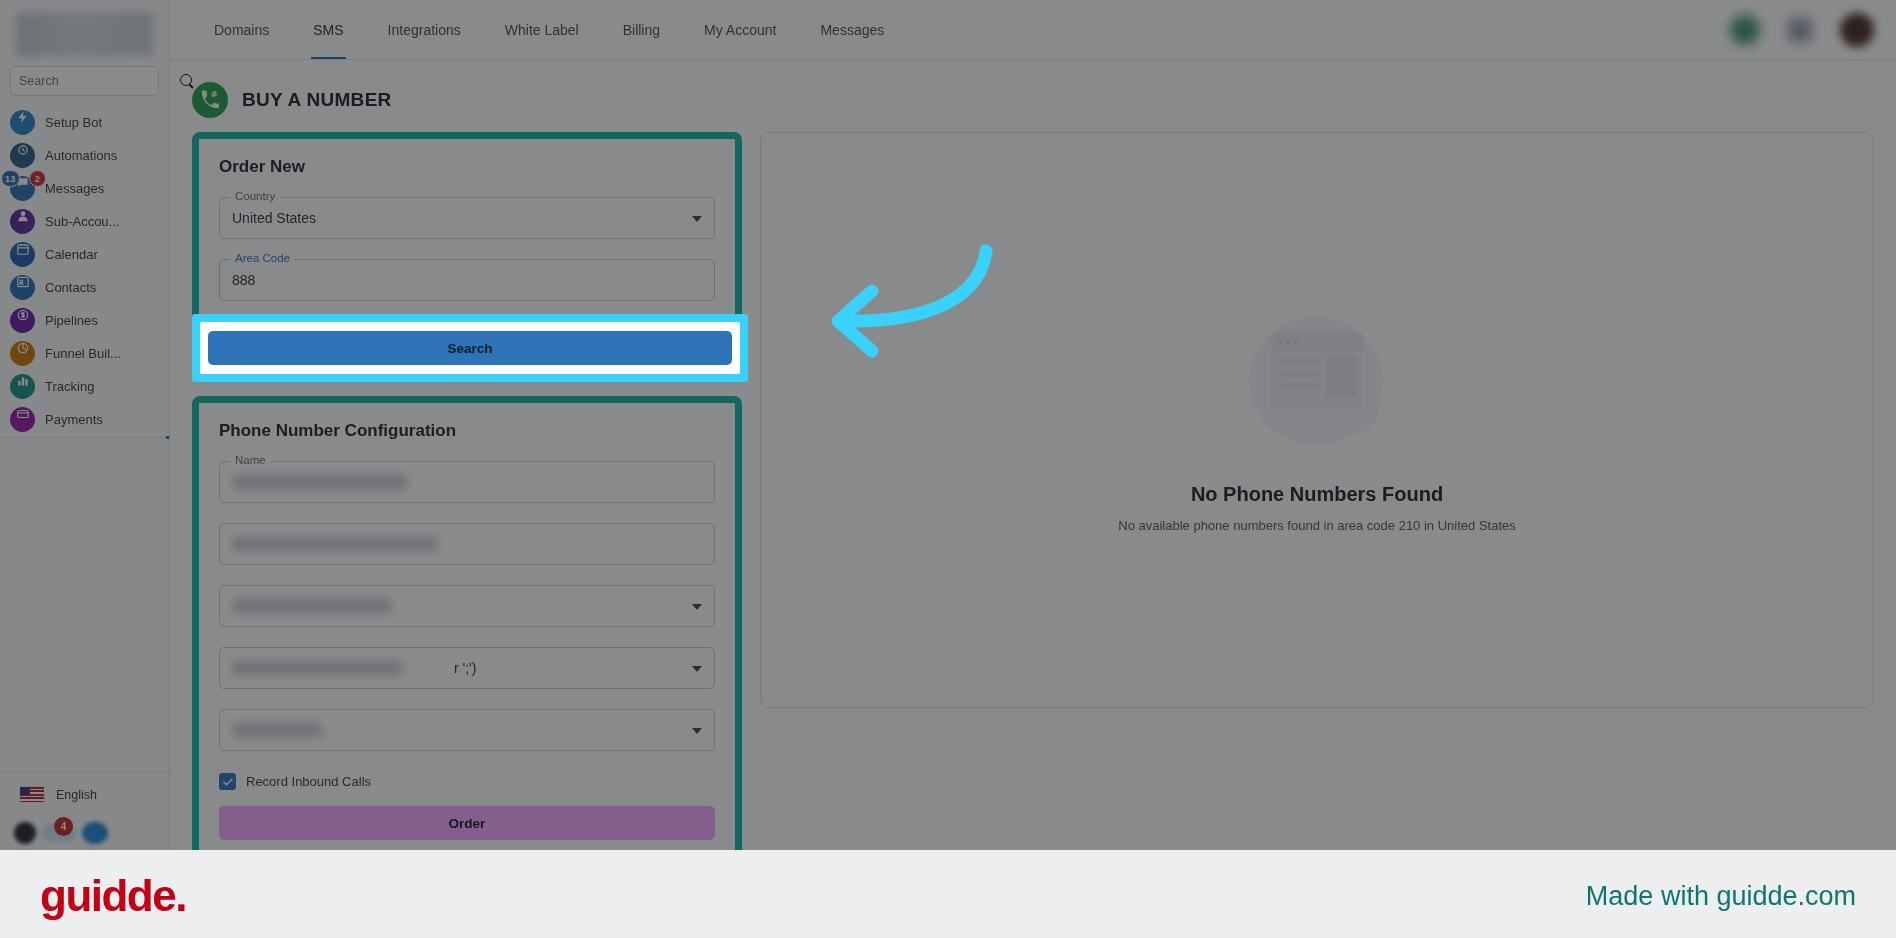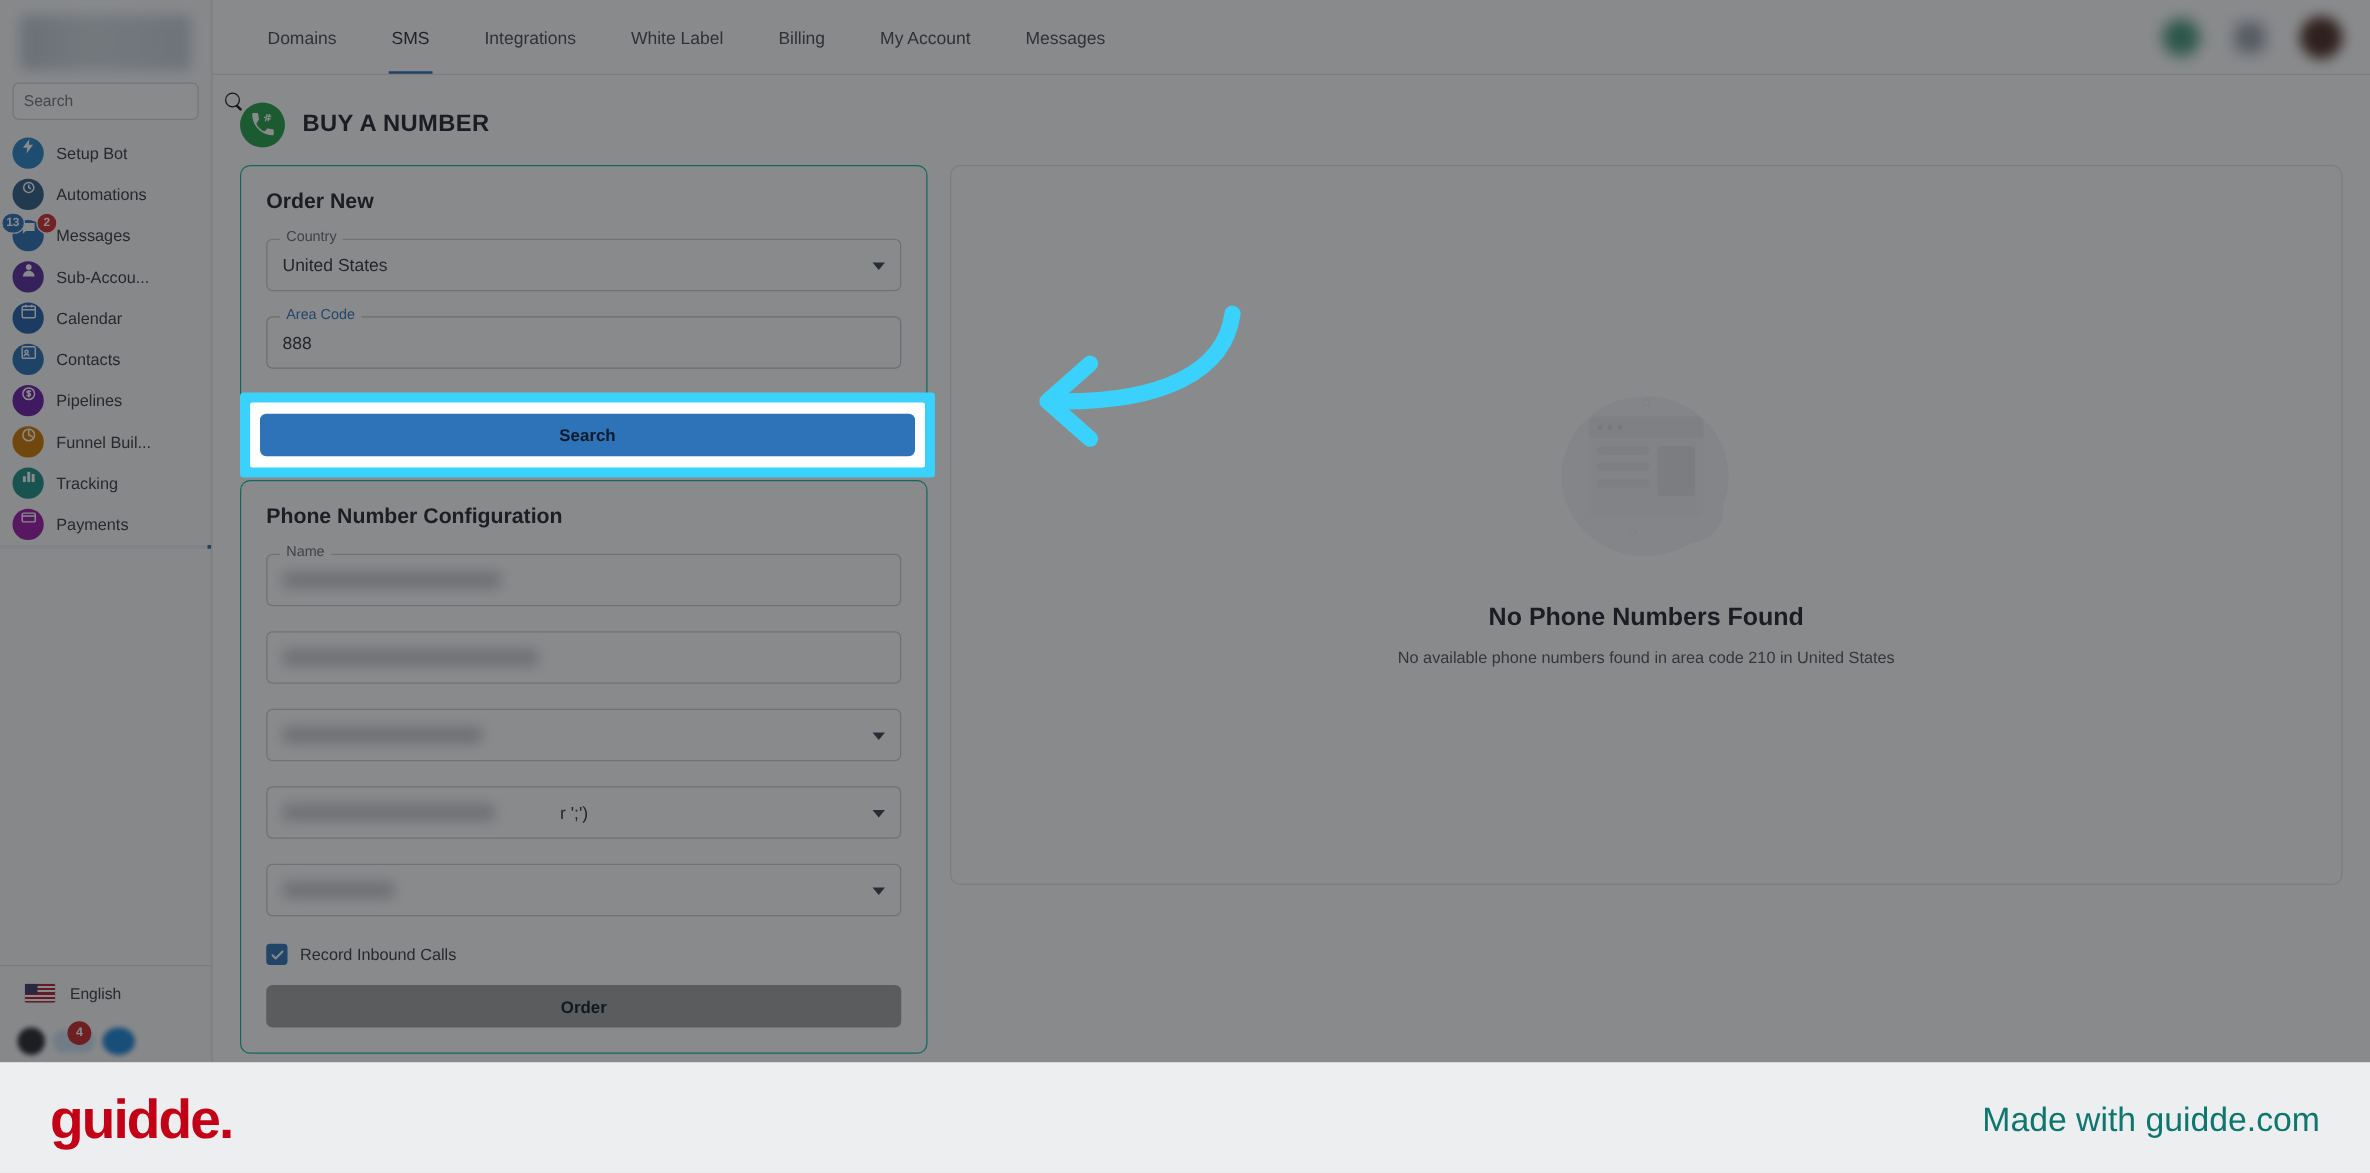--- a/index.html
+++ b/index.html
@@ -209,21 +209,21 @@
   .content {
     display: flex; gap: 18px;
     padding: 0 22px;
     align-items: flex-start;
   }
   .col-left { width: 550px; flex: 0 0 550px; }
   .col-right { flex: 1; }
 
   .card {
     background: #ffffff;
-    border: 1px solid #14b8a6;
+    border: 7px solid #14b8a6;
     border-radius: 8px;
     padding: 18px 20px 20px 20px;
   }
   .card + .card { margin-top: 14px; }
   .card-title {
     font-size: 17px; font-weight: 700; color: #24262c;
     margin-bottom: 16px;
   }
 
   
@@ -261,21 +261,21 @@
   .blurval {
     height: 14px; border-radius: 4px;
     background: #b9babe;
     filter: blur(5px);
     opacity: .75;
   }
 
   .btn {
     width: 100%; height: 34px;
     border: 0; border-radius: 5px;
-    background: #a3a3a3; color: #0d1b2a;
+    background: #f0abfc; color: #0d1b2a;
     font-size: 13.5px; font-weight: 700;
     font-family: "Liberation Sans", sans-serif;
     cursor: pointer;
     display: flex; align-items: center; justify-content: center;
   }
   .btn-wrap-search { margin-top: 20px; }
 
   .check-row {
     display: flex; align-items: center; gap: 10px;
     margin-top: 22px;

